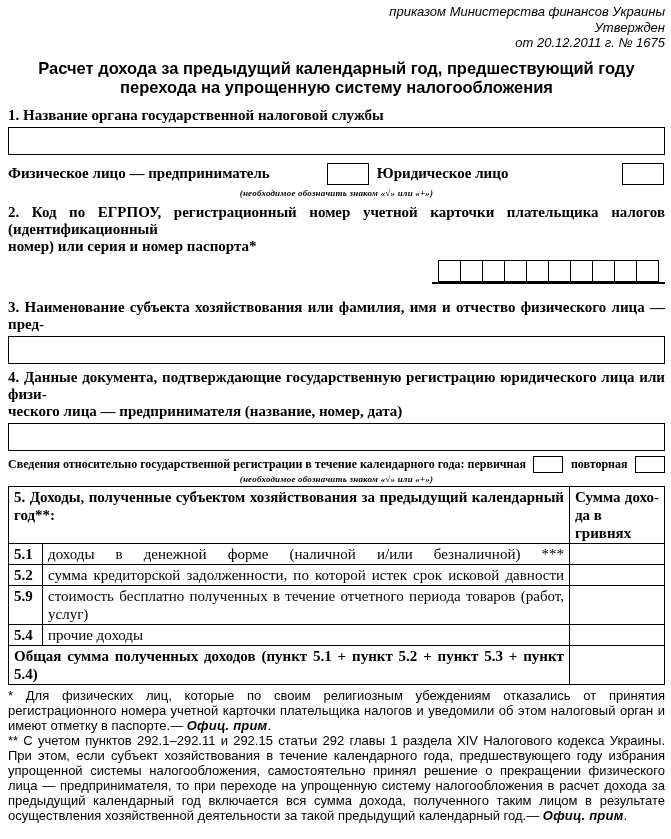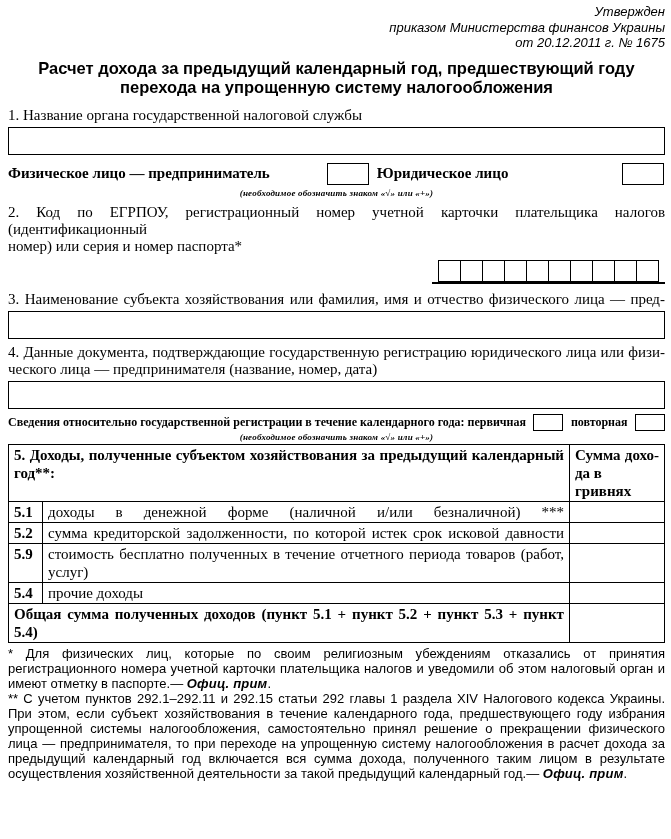--- a/index.html
+++ b/index.html
@@ -20,27 +20,27 @@
   }
   .title {
     margin-top: 8px;
     text-align: center;
     font-family: "Liberation Sans", sans-serif;
     font-weight: bold;
     font-size: 16.5px; line-height: 19px;
   }
 
   
-  .h { font-weight: normal; font-size: 15px; line-height: 17px; }
+  .h { font-weight: bold; font-size: 15px; line-height: 17px; }
   .jl { text-align: justify; text-align-last: justify; }
 
   .mt10 { margin-top: 10px; }
   .mt5  { margin-top: 5px; }
   .mt6  { margin-top: 6px; }
-  .mt7  { margin-top: 7px; }
+  .mt7  { margin-top: 15px; }
 
   .input-box {
     border: 1px solid #000;
     height: 28px; width: 100%;
     margin-top: 3px;
     background: #fff;
   }
 
   .person-row {
     margin-top: 8px;
@@ -109,22 +109,22 @@
   }
   .footnotes p { margin: 0; }
   .footnotes b i { letter-spacing: 0.2px; }
 </style>
 </head>
 <body>
 
 <div class="page">
 
   <div class="approval">
+    <div>приказом Министерства финансов Украины</div>
     <div>Утвержден</div>
-    <div>приказом Министерства финансов Украины</div>
     <div>от 20.12.2011 г. № 1675</div>
   </div>
 
   <div class="title">
     <div>Расчет дохода за предыдущий календарный год, предшествующий году</div>
     <div>перехода на упрощенную систему налогообложения</div>
   </div>
 
   <div class="h mt10">1. Название органа государственной налоговой службы</div>
   <div class="input-box"></div>

